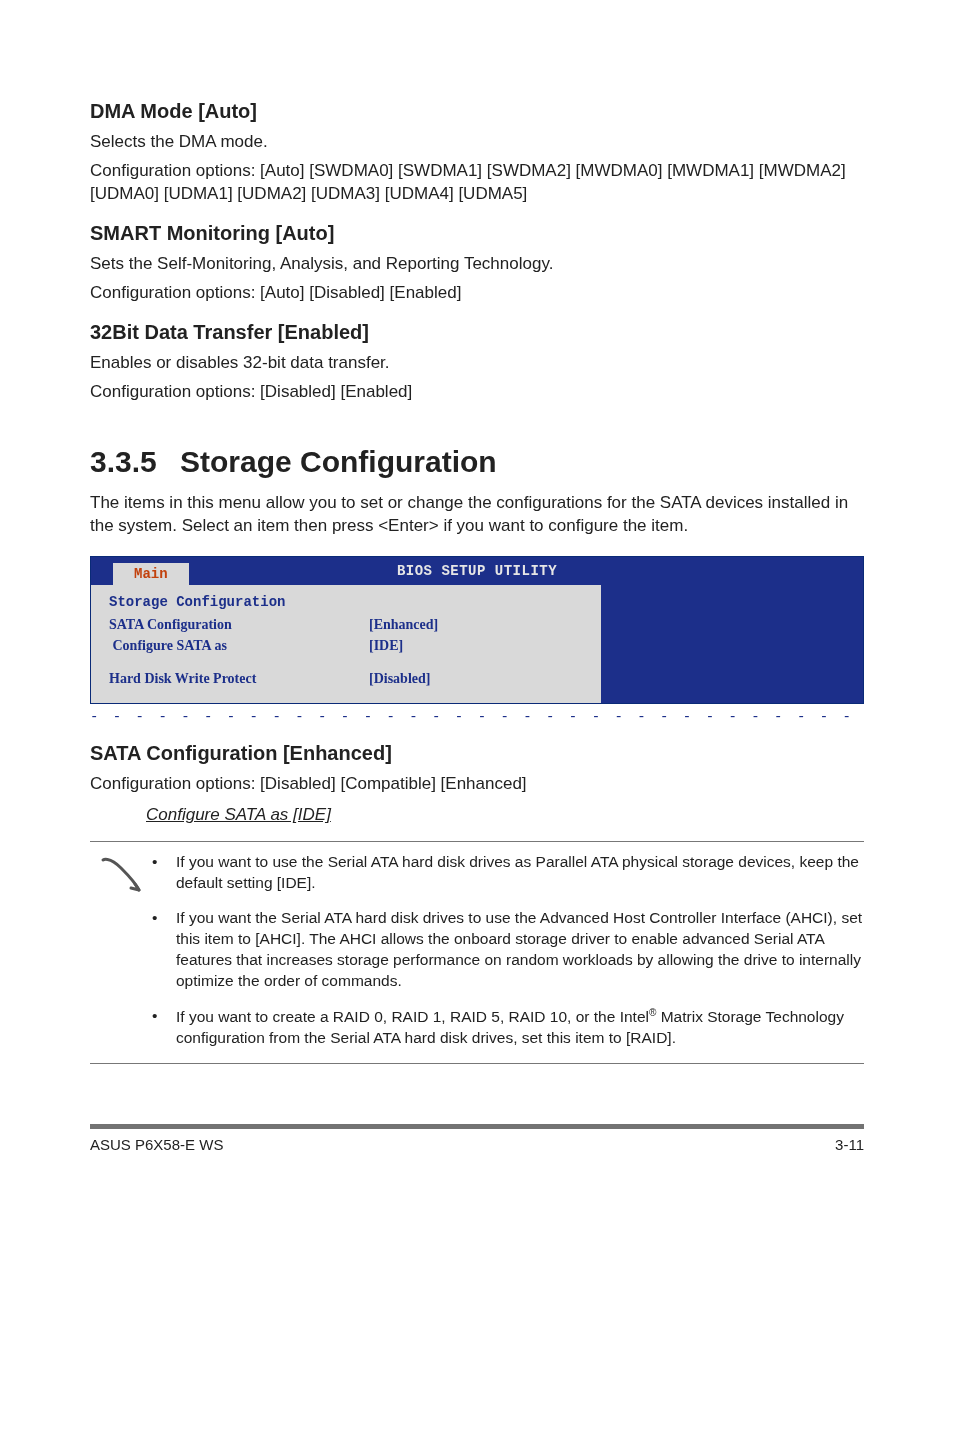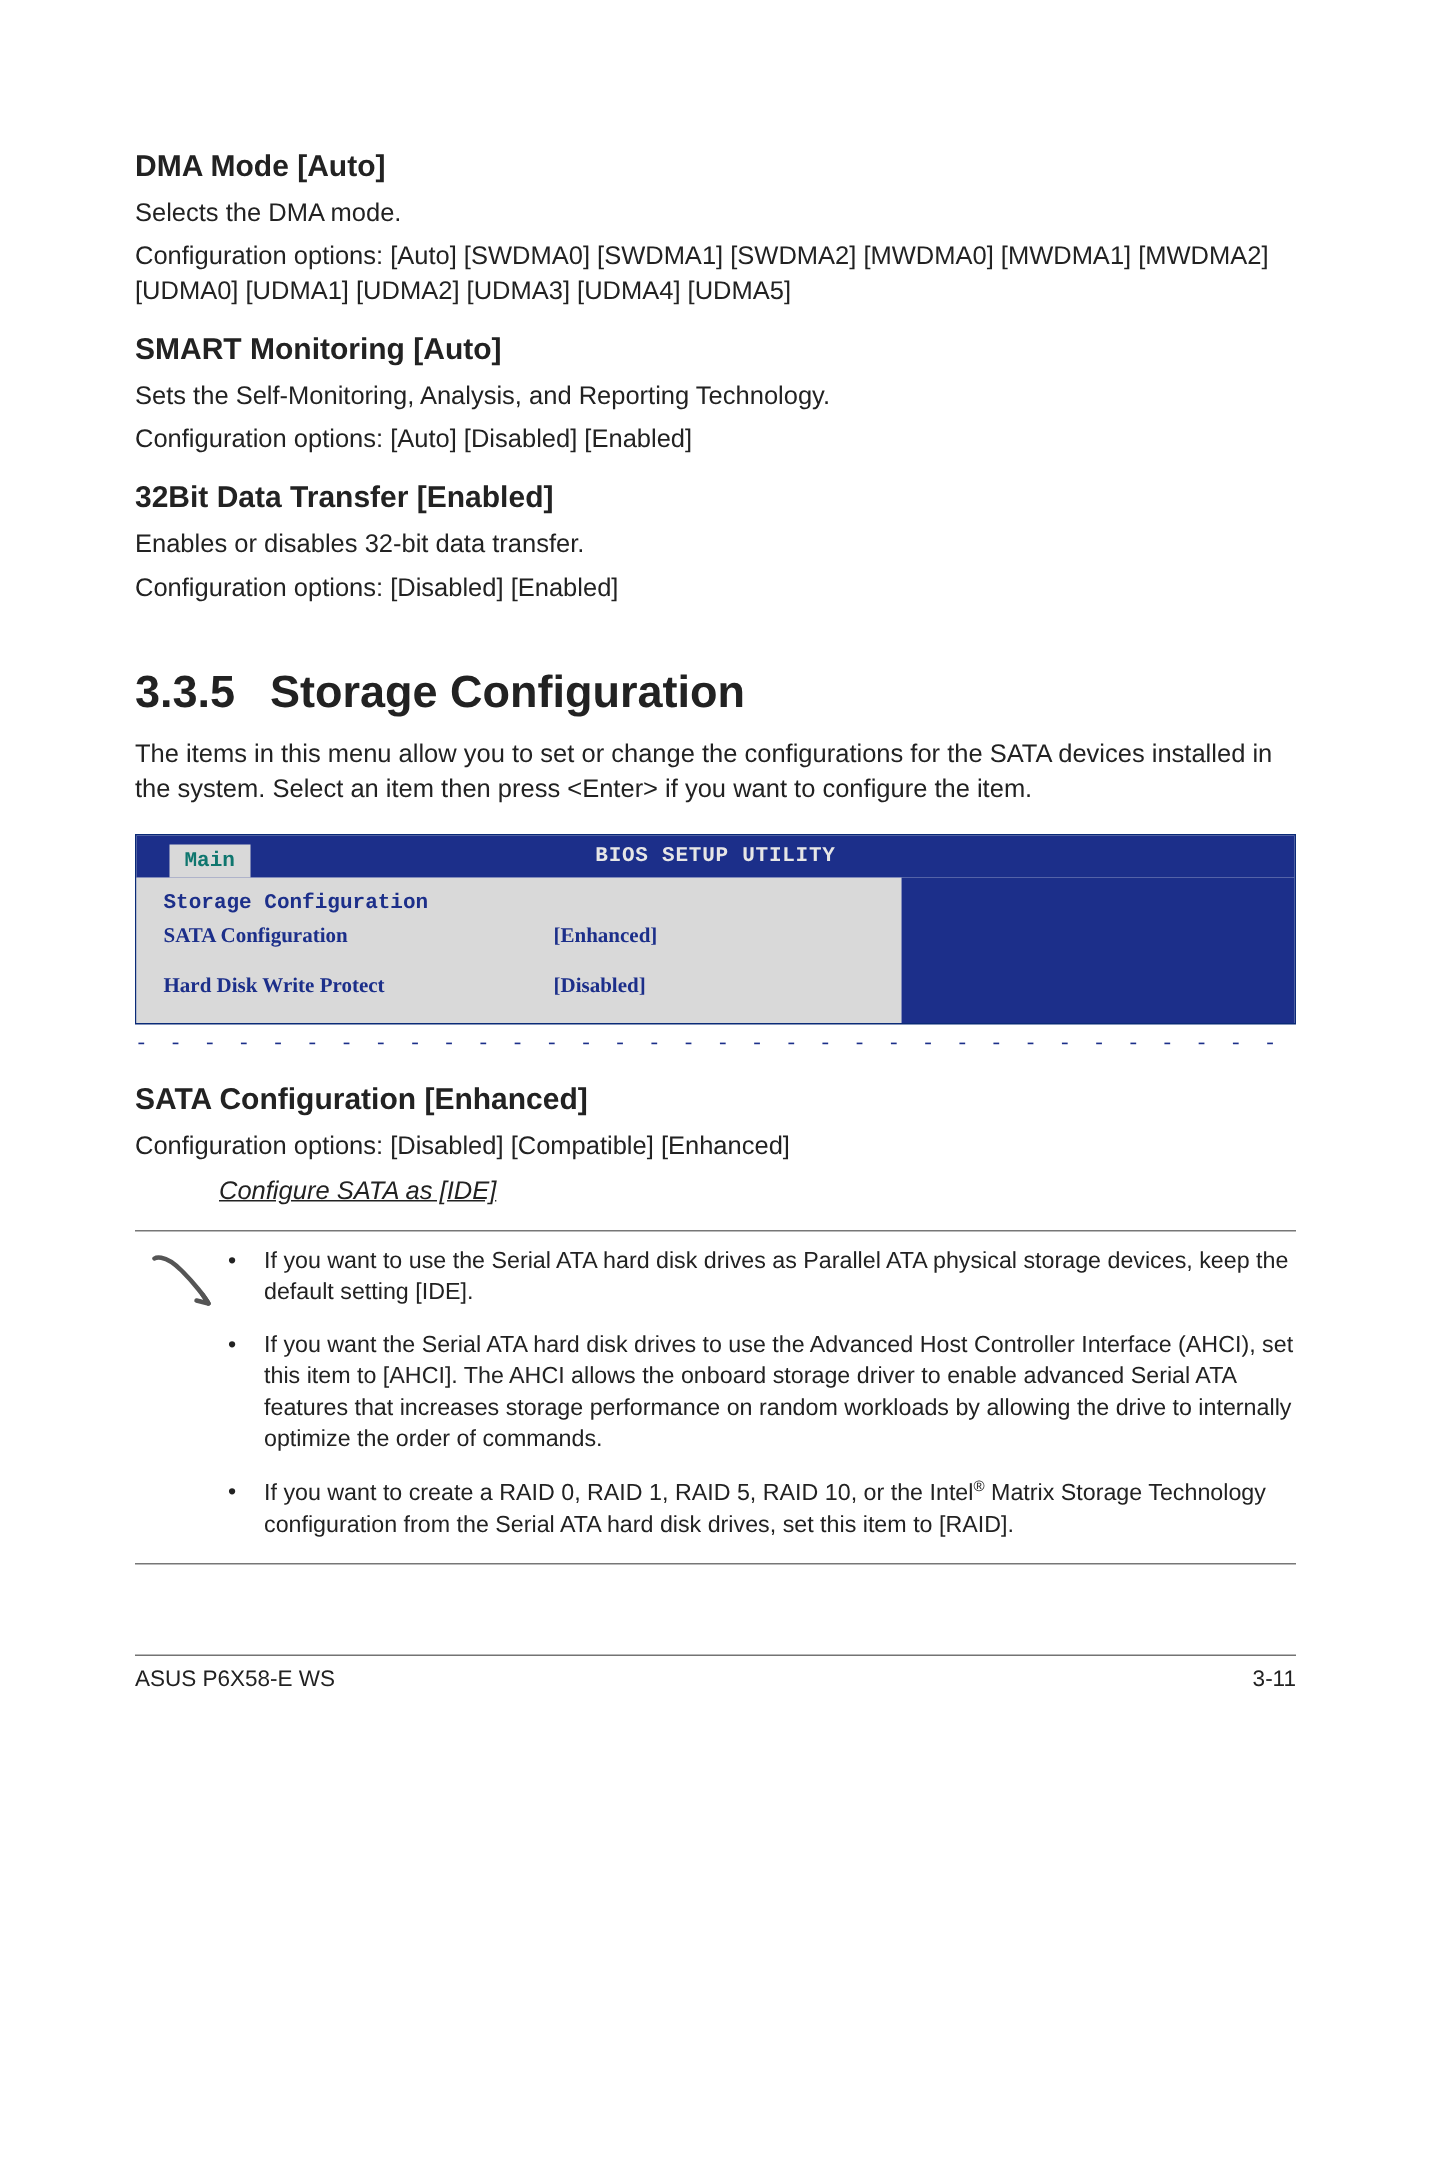--- a/index.html
+++ b/index.html
@@ -48,23 +48,23 @@
   .bios-title {
     position: absolute;
     left: 0; right: 0;
     text-align: center;
     line-height: 28px;
     font-weight: bold;
     letter-spacing: 0.5px;
   }
   .bios-tab {
     background: #d9d9d9;
-    color: #0f766e;
-    font-weight: bold;
-    padding: 0 10px;
+    color: #c2410c;
+    font-weight: bold;
+    padding: 0 21px;
     line-height: 22px;
     height: 22px;
     margin-top: 6px;
     margin-left: 22px;
     position: relative;
     z-index: 1;
   }
   .bios-body {
     display: flex;
   }
@@ -116,21 +116,21 @@
     padding-top: 2px;
   }
   .note-list { flex:1; font-size: 15.5px; line-height: 1.35; }
   .note-list .item { display:flex; margin-bottom: 14px; }
   .note-list .item:last-child { margin-bottom: 0; }
   .note-list .bullet { flex:0 0 24px; }
   .note-list .txt { flex:1; }
   sup { font-size: 0.65em; }
 
   .footer-line {
-    border-top: 1px solid #737373;
+    border-top: 5px solid #737373;
     margin-top: 60px;
     padding-top: 6px;
     display:flex;
     justify-content: space-between;
     font-size: 15px;
   }
 </style>
 </head>
 <body>
 
@@ -156,20 +156,24 @@
     <div class="bios-title">BIOS SETUP UTILITY</div>
     <div class="bios-tab">Main</div>
   </div>
   <div class="bios-body">
     <div class="bios-left">
       <div class="bios-group-title">Storage Configuration</div>
       <div class="bios-row">
         <span class="lbl">SATA Configuration</span>
         <span class="val">[Enhanced]</span>
       </div>
+      <div class="bios-row">
+        <span class="lbl"> Configure SATA as</span>
+        <span class="val">[IDE]</span>
+      </div>
       <div class="bios-spacer"></div>
       <div class="bios-row">
         <span class="lbl">Hard Disk Write Protect</span>
         <span class="val">[Disabled]</span>
       </div>
     </div>
     <div class="bios-right"></div>
   </div>
 </div>
 <div class="dashes">- - - - - - - - - - - - - - - - - - - - - - - - - - - - - - - - - - - - - - -</div>

